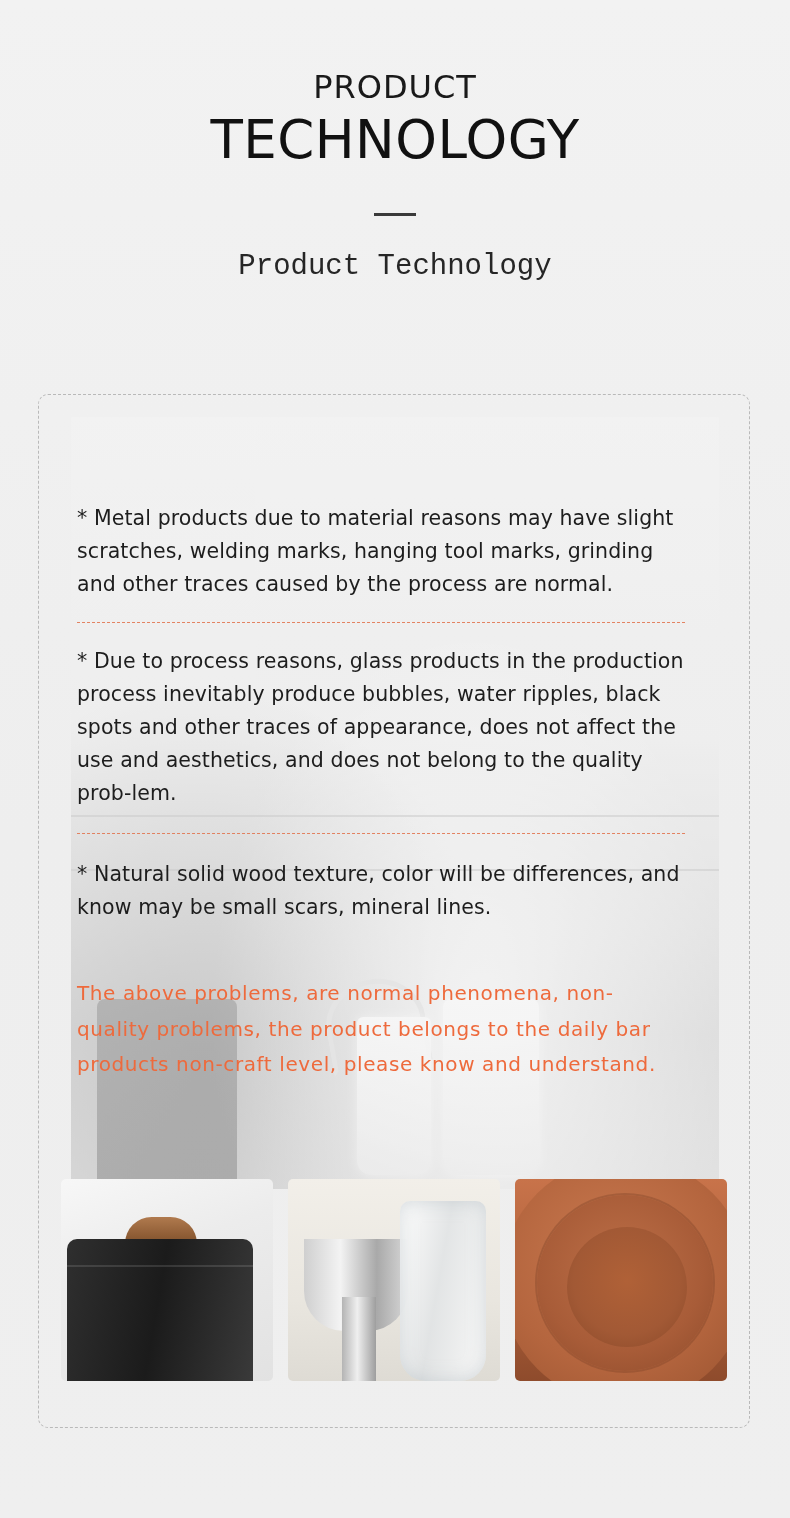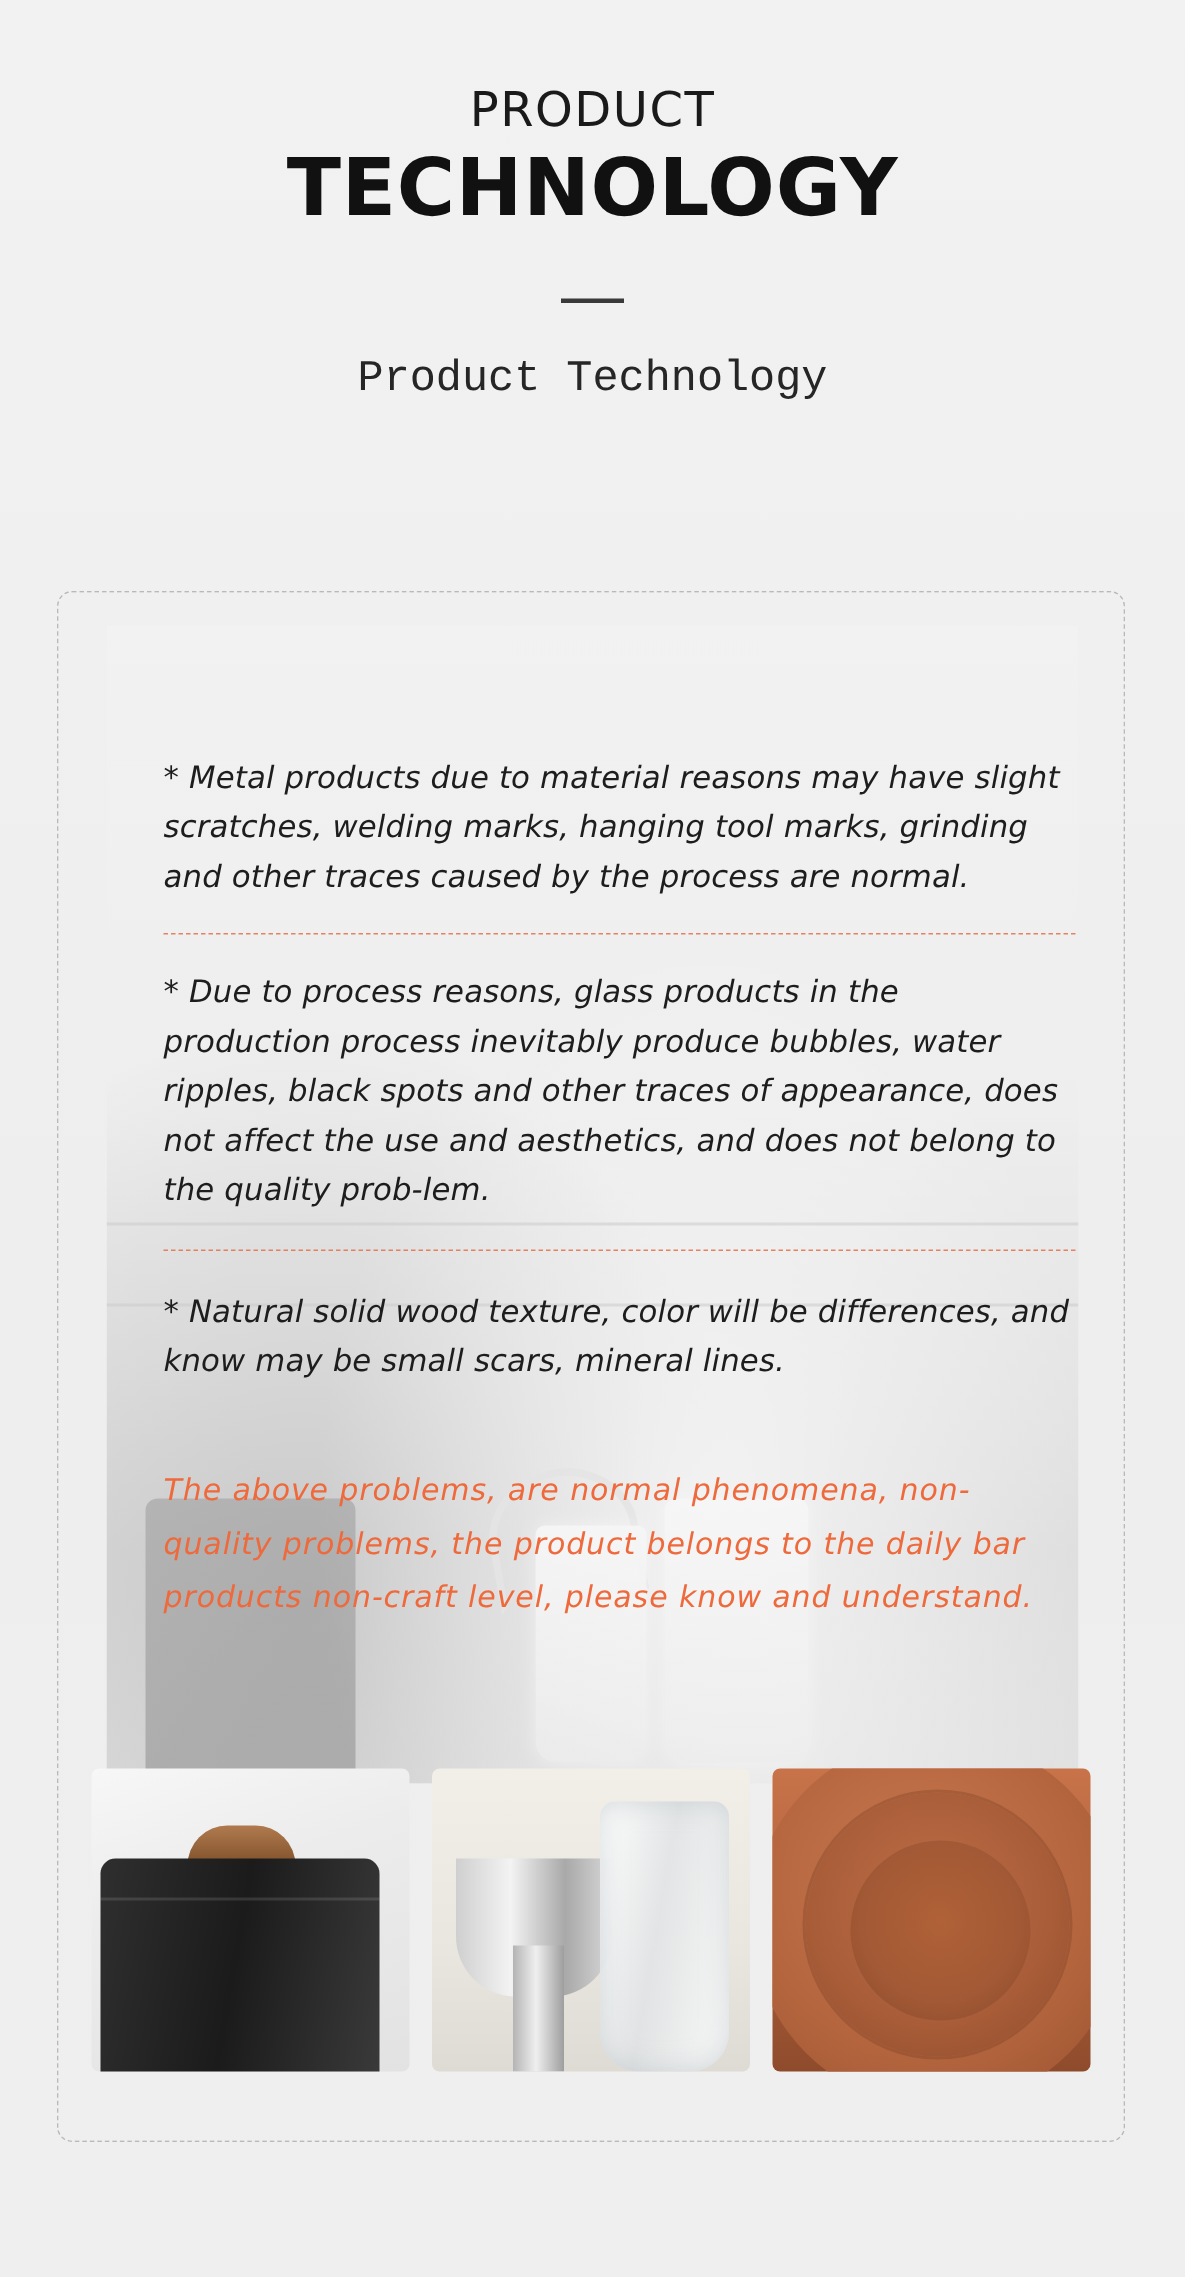--- a/index.html
+++ b/index.html
@@ -17,35 +17,35 @@
   }
   .page {
     position: relative;
     width: 790px;
     height: 1518px;
     background: linear-gradient(180deg, #f2f2f2 0%, #eeeeee 55%, #efefef 100%);
   }
 
   
   .header {
-    padding-top: 56px;
+    padding-top: 70px;
     text-align: center;
   }
   .title-top {
     font-size: 32px;
     letter-spacing: 1px;
     color: #1a1a1a;
     font-weight: 400;
     line-height: 1.1;
   }
   .title-main {
     font-size: 53px;
     letter-spacing: 0.5px;
     color: #111111;
-    font-weight: 700;
+    font-weight: 400;
     line-height: 1.25;
     margin-top: 2px;
   }
   .divider-dash {
     width: 42px;
     height: 3px;
     background: #3a3a3a;
     margin: 40px auto 0 auto;
   }
   .subtitle {
@@ -131,24 +131,23 @@
   .card-inner {
     position: absolute;
     left: 0; top: 0;
     width: 100%;
     height: 100%;
   }
 
   
   .notes {
     position: absolute;
-    left: 70px;
+    left: 38px;
     top: 86px;
     width: 608px;
-    font-style: italic;
   }
   .note {
     font-size: 20.5px;
     line-height: 1.62;
     color: #1d1d1d;
     letter-spacing: 0.1px;
   }
   .rule {
     border: 0;
     border-top: 1px dashed #e2714a;

